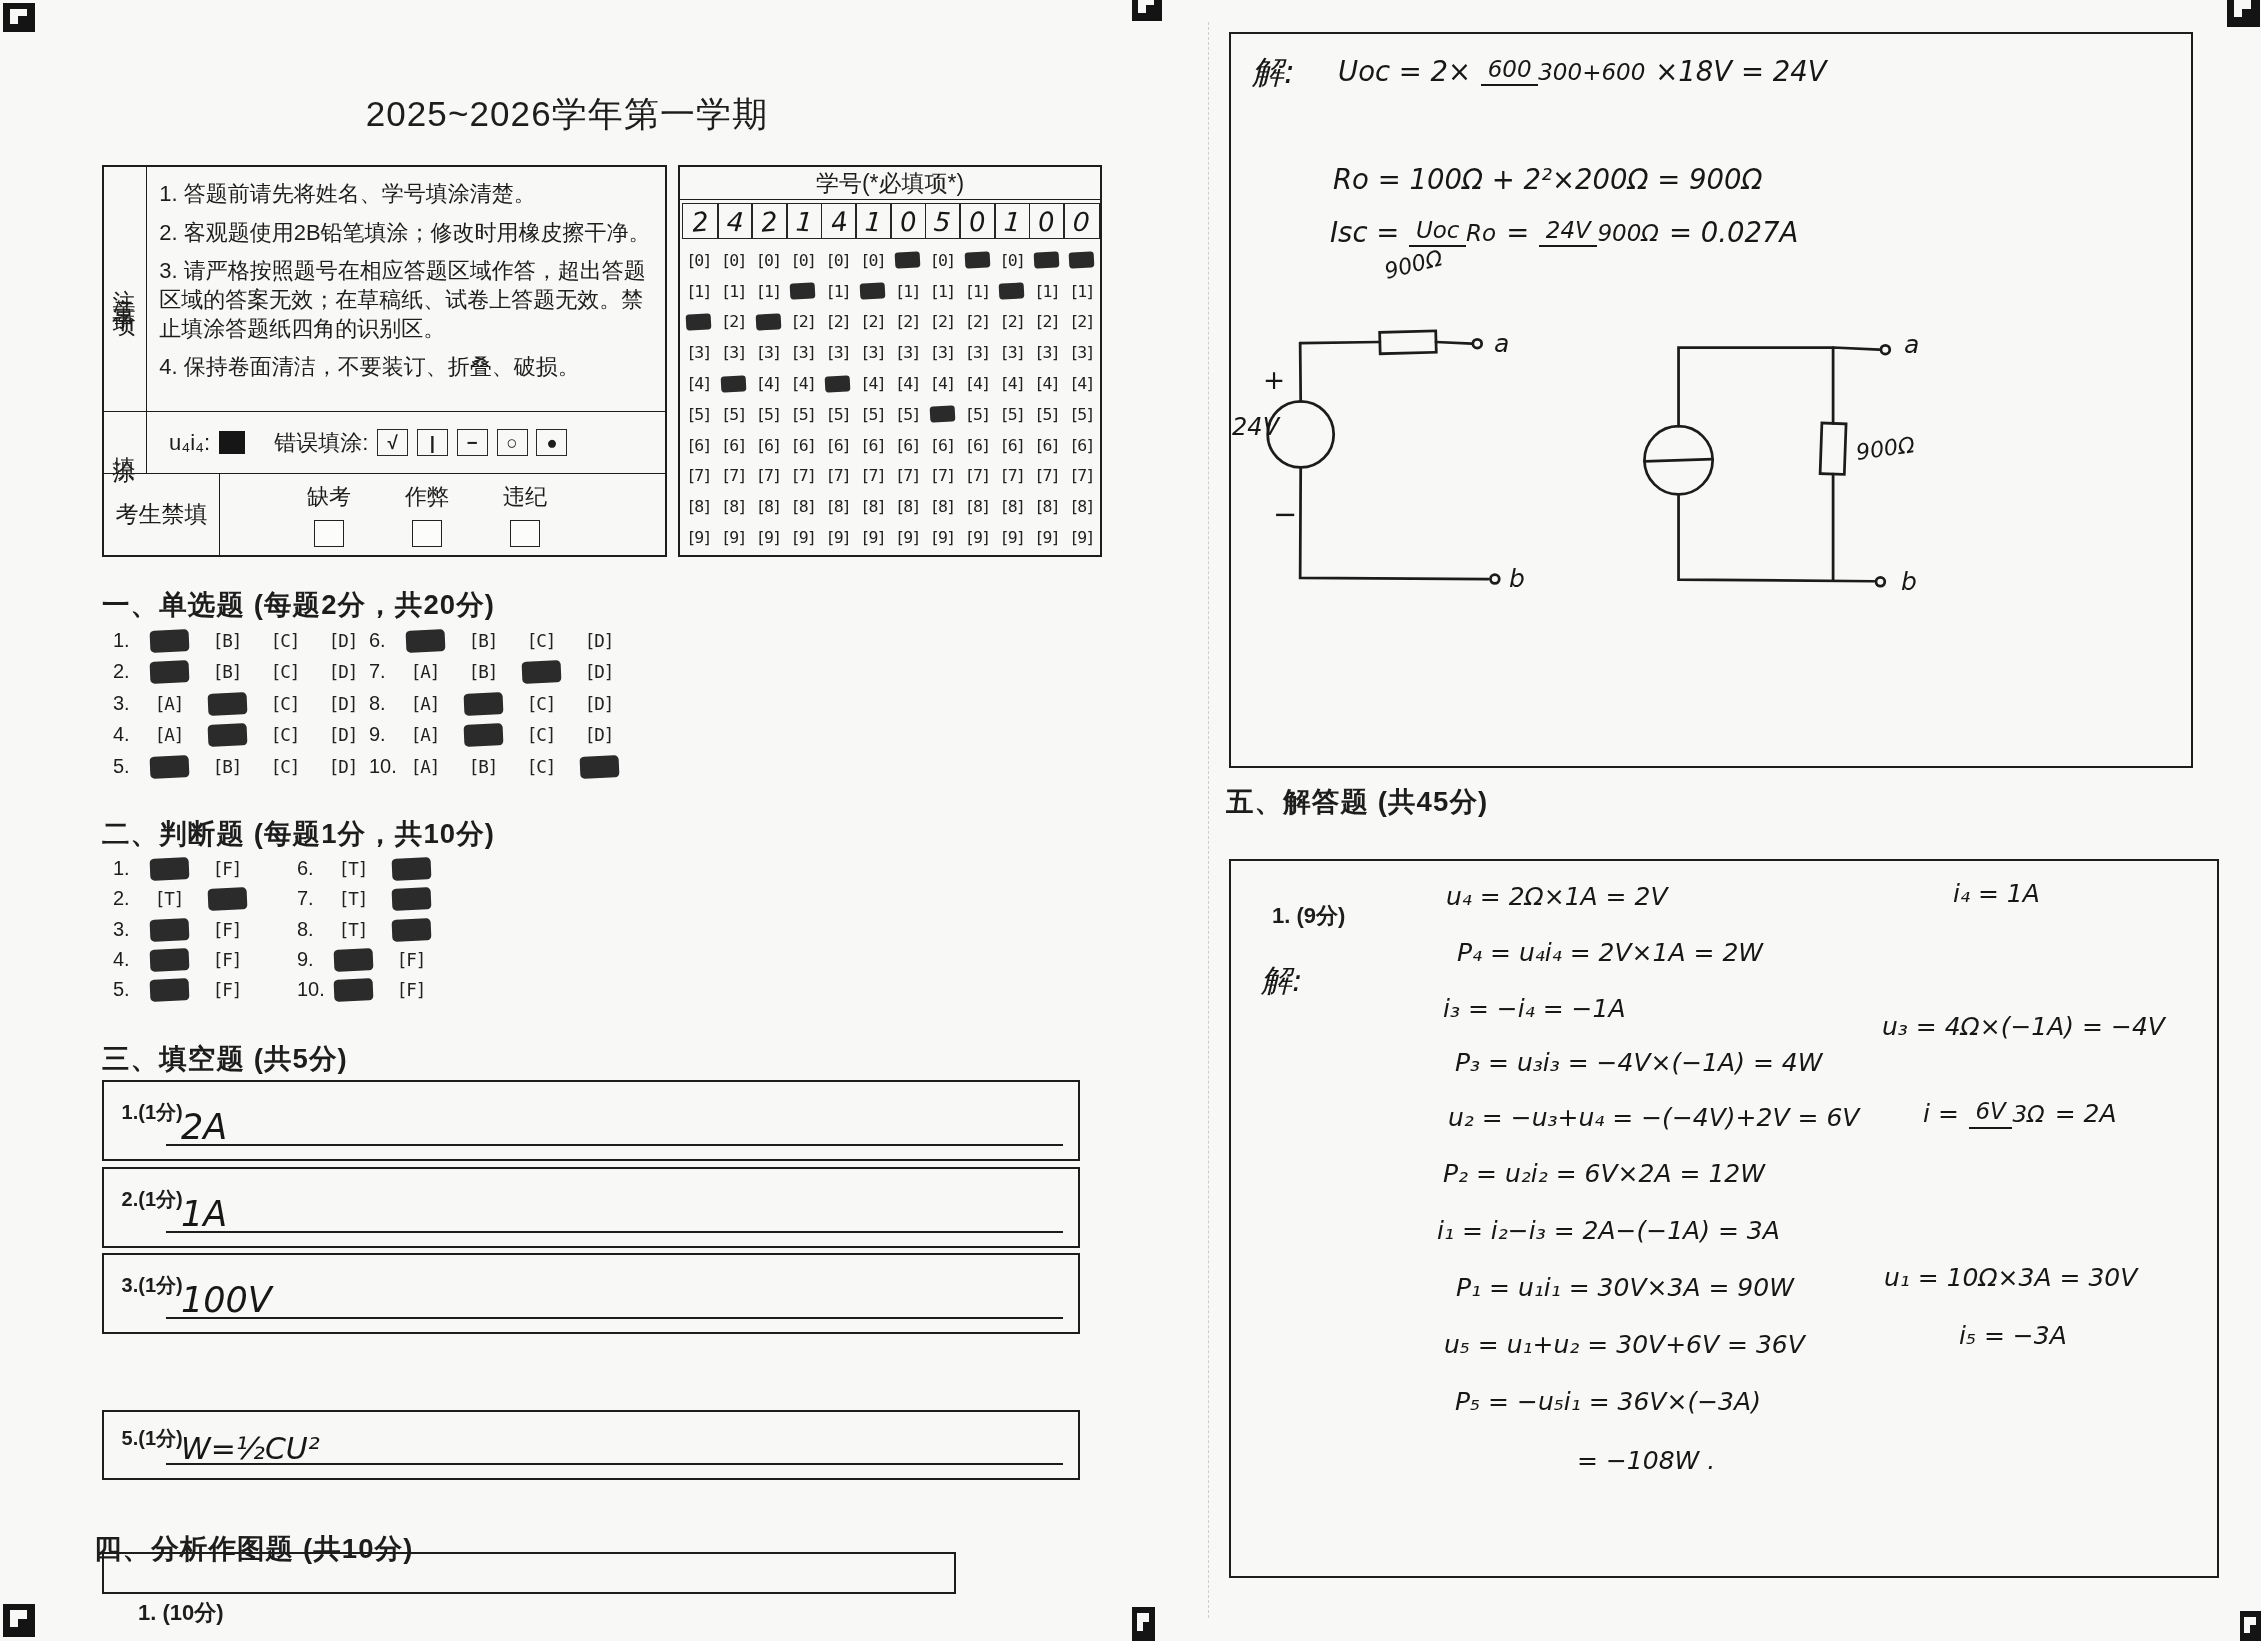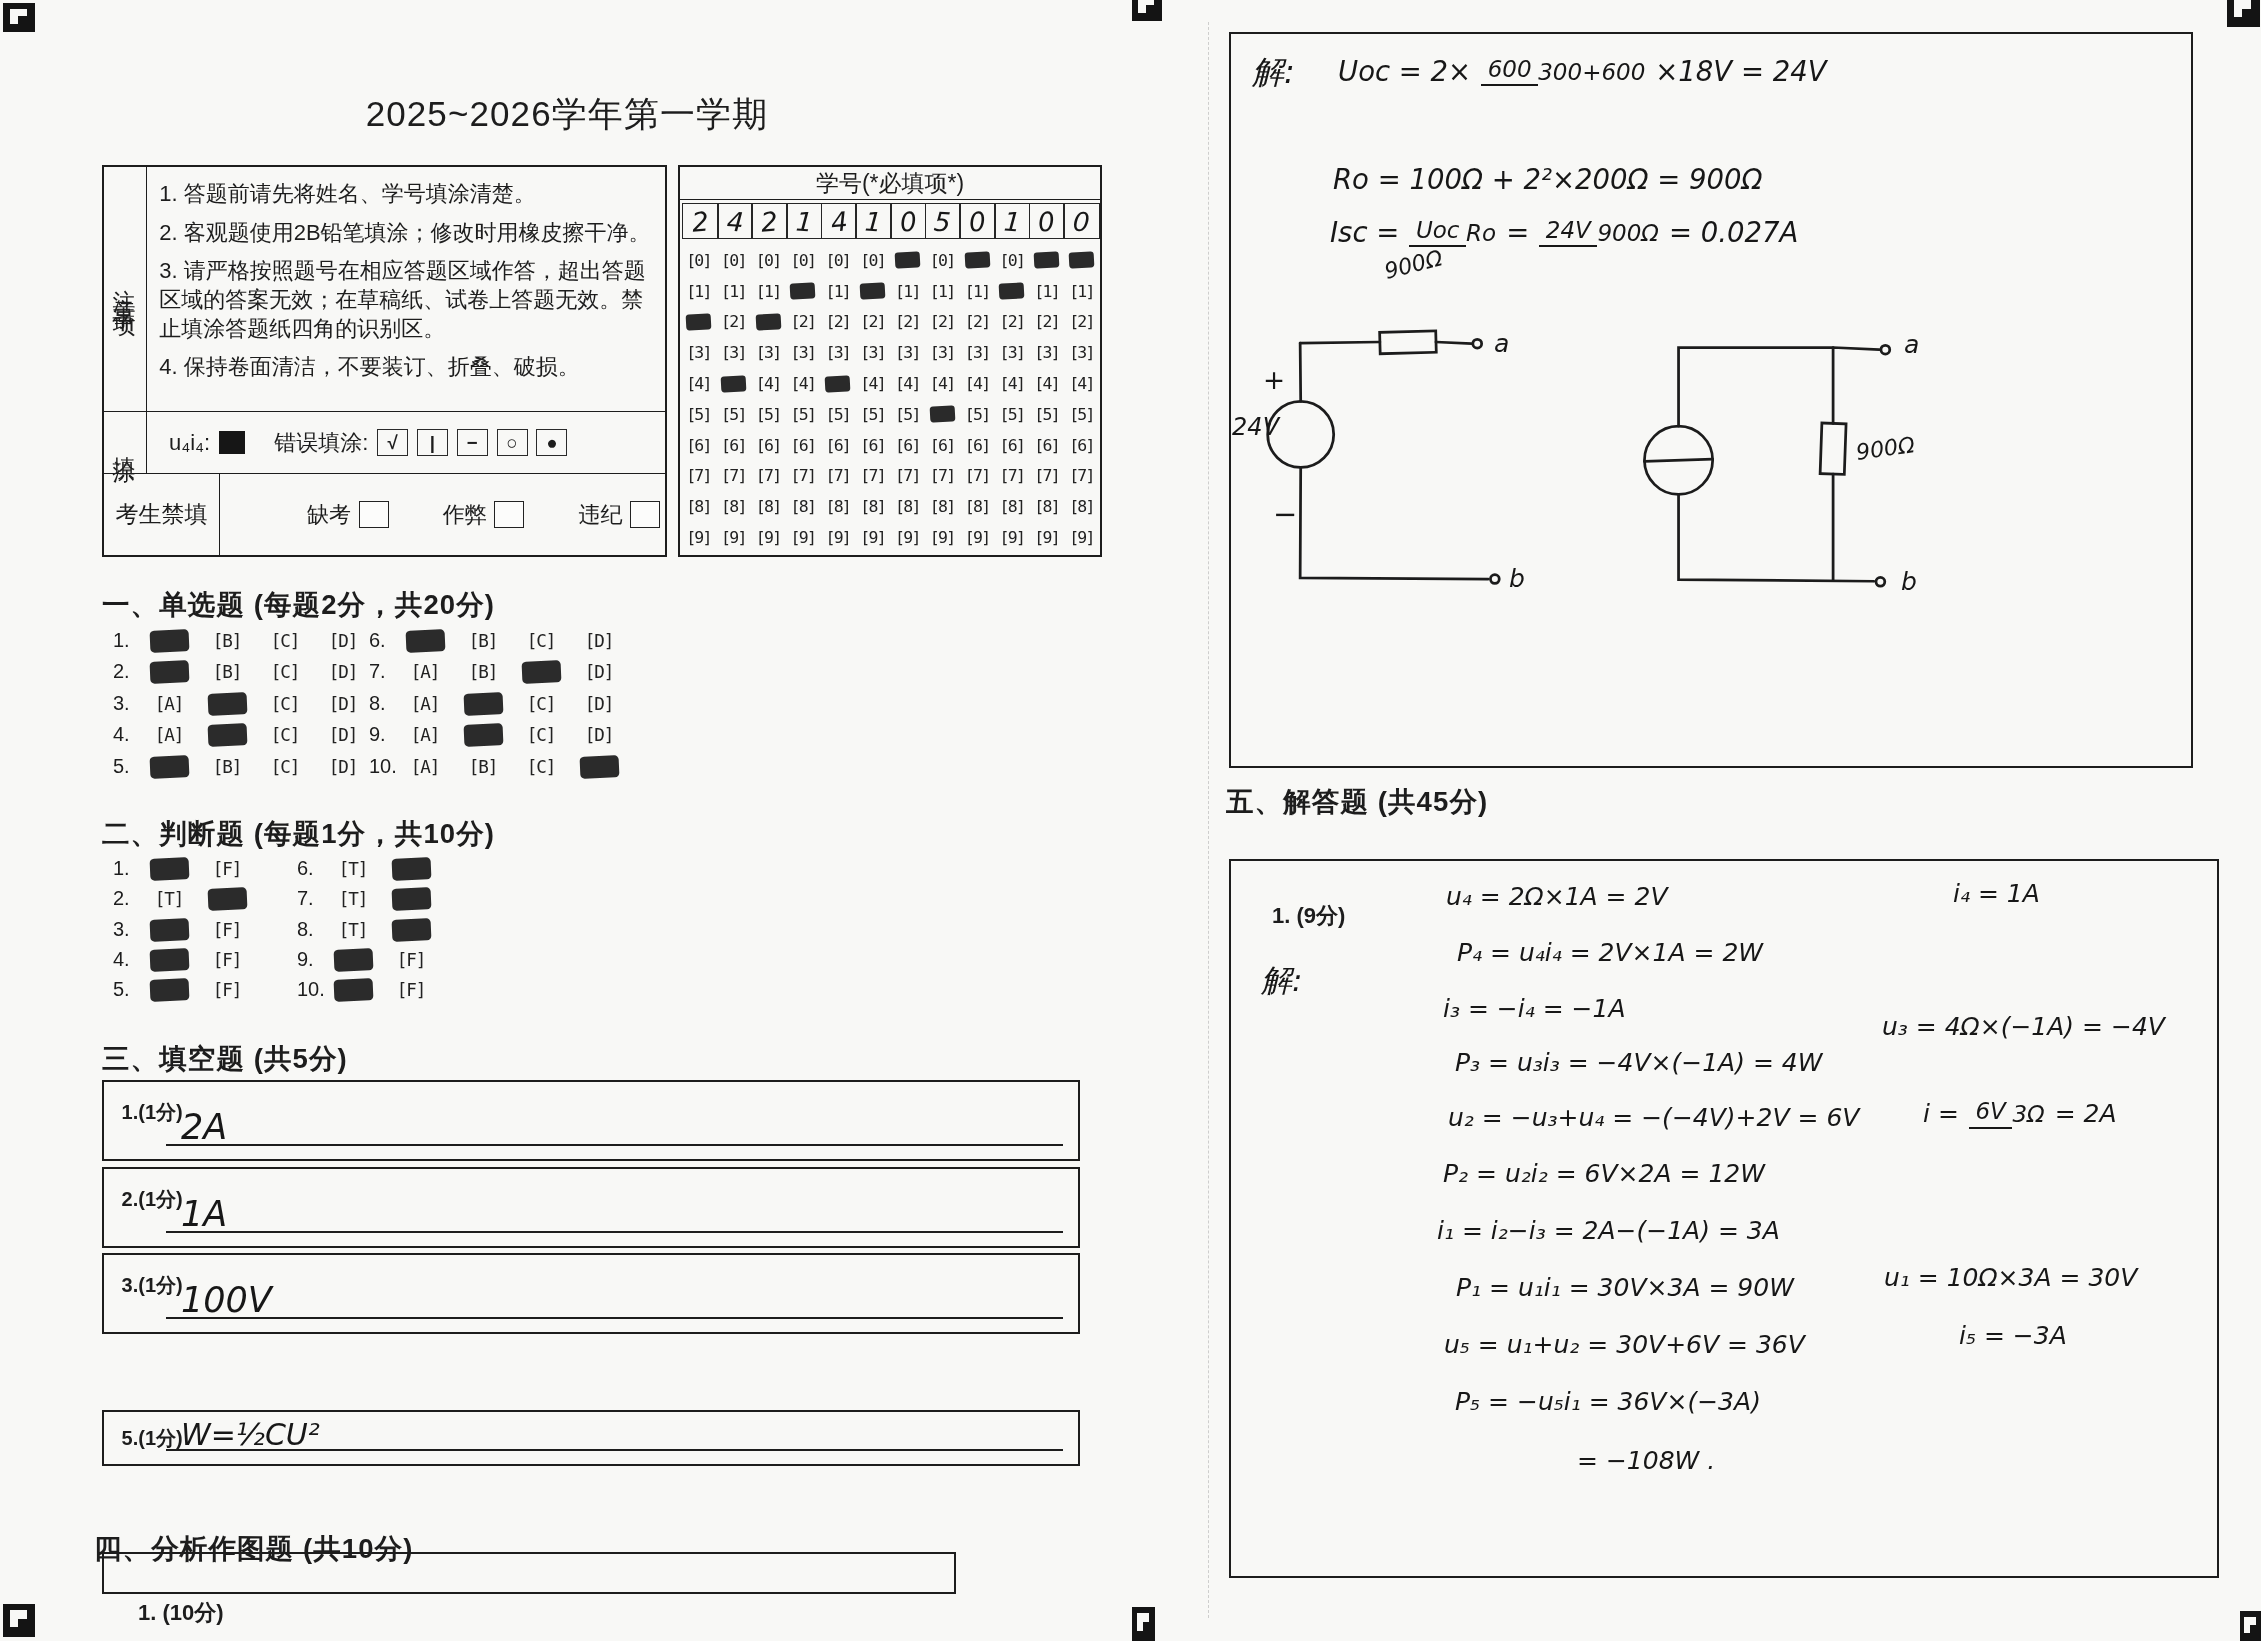--- a/index.html
+++ b/index.html
@@ -24,21 +24,21 @@
   .nrow3{position:absolute;left:0;top:307px;width:100%;height:81px;}
   .vcell{position:absolute;left:0;top:0;bottom:0;width:42px;border-right:1.7px solid #1d1d1d;display:flex;align-items:center;justify-content:center;}
   .vtext{writing-mode:vertical-rl;font-size:23px;letter-spacing:8.8px;}
   .nitems{position:absolute;left:42px;top:0;right:0;bottom:0;padding:13.2px 10px 3.3px 13.2px;box-sizing:border-box;}
   .nitems p{margin:0 0 10px 0;font-size:22px;line-height:1.3;}
   .fillc{position:absolute;left:42px;top:0;right:0;bottom:0;display:flex;align-items:center;gap:8.8px;padding-left:23px;font-size:22px;}
   .sq-filled{width:26.4px;height:23px;background:#161616;display:inline-block;}
   .exbox{width:31px;height:27.5px;border:1.7px solid #2a2a2a;box-sizing:border-box;display:inline-flex;align-items:center;justify-content:center;font-size:18.7px;font-weight:600;}
   .hlabel{position:absolute;left:0;top:0;bottom:0;width:115px;border-right:1.7px solid #1d1d1d;display:flex;align-items:center;justify-content:center;font-size:23px;}
   .forbc{position:absolute;left:115px;right:0;top:0;bottom:0;display:flex;align-items:center;gap:54px;padding-left:88px;}
-  .forb{display:flex;align-items:center;gap:7.7px;font-size:22px;}
+  .forb{display:flex;flex-direction:column;align-items:center;gap:7.7px;font-size:22px;}
   .chk{width:30px;height:26.4px;border:1.7px solid #222;box-sizing:border-box;background:#fcfcfb;}
   
   #sid{position:absolute;left:678px;top:165px;width:424px;height:392px;border:2.2px solid #1d1d1d;box-sizing:border-box;}
   .sid-title{height:32px;border-bottom:1.7px solid #1d1d1d;display:flex;align-items:center;justify-content:center;font-size:23px;}
   #sid-digits{position:absolute;left:2.2px;top:36px;right:2.2px;height:36px;display:flex;}
   .sid-digit{flex:1;border:1.7px solid #262626;margin-right:-1.7px;display:flex;align-items:center;justify-content:center;}
   .sid-digit span{font-size:26.4px;}
   .sid-digit:nth-child(odd) span{transform:rotate(-5deg);}
   .sid-digit:nth-child(even) span{transform:rotate(4deg);}
   #sid-grid{position:absolute;left:1.1px;top:78px;right:1.1px;bottom:2.2px;display:grid;grid-template-rows:repeat(10,1fr);}
@@ -524,21 +524,21 @@
   <div class="blank" style="top:1167px;height:81px;">
     <span class="blabel">2.(1分)</span>
     <span class="bans hand">1A</span>
     <div class="bline"></div>
   </div>
   <div class="blank" style="top:1253px;height:81px;">
     <span class="blabel">3.(1分)</span>
     <span class="bans hand">100V</span>
     <div class="bline"></div>
   </div>
-  <div class="blank" style="top:1410px;height:56px;">
+  <div class="blank" style="top:1410px;height:70px;">
     <span class="blabel" style="top:13.2px;">5.(1分)</span>
     <span class="bans small hand">W=½CU²</span>
     <div class="bline"></div>
   </div>
 
   <div class="shead" style="left:94px;top:1531px;">四、分析作图题 (共10分)</div>
   <div class="s4box"></div>
   <div id="s4label">1. (10分)</div>
 
   <div id="rbox1">

